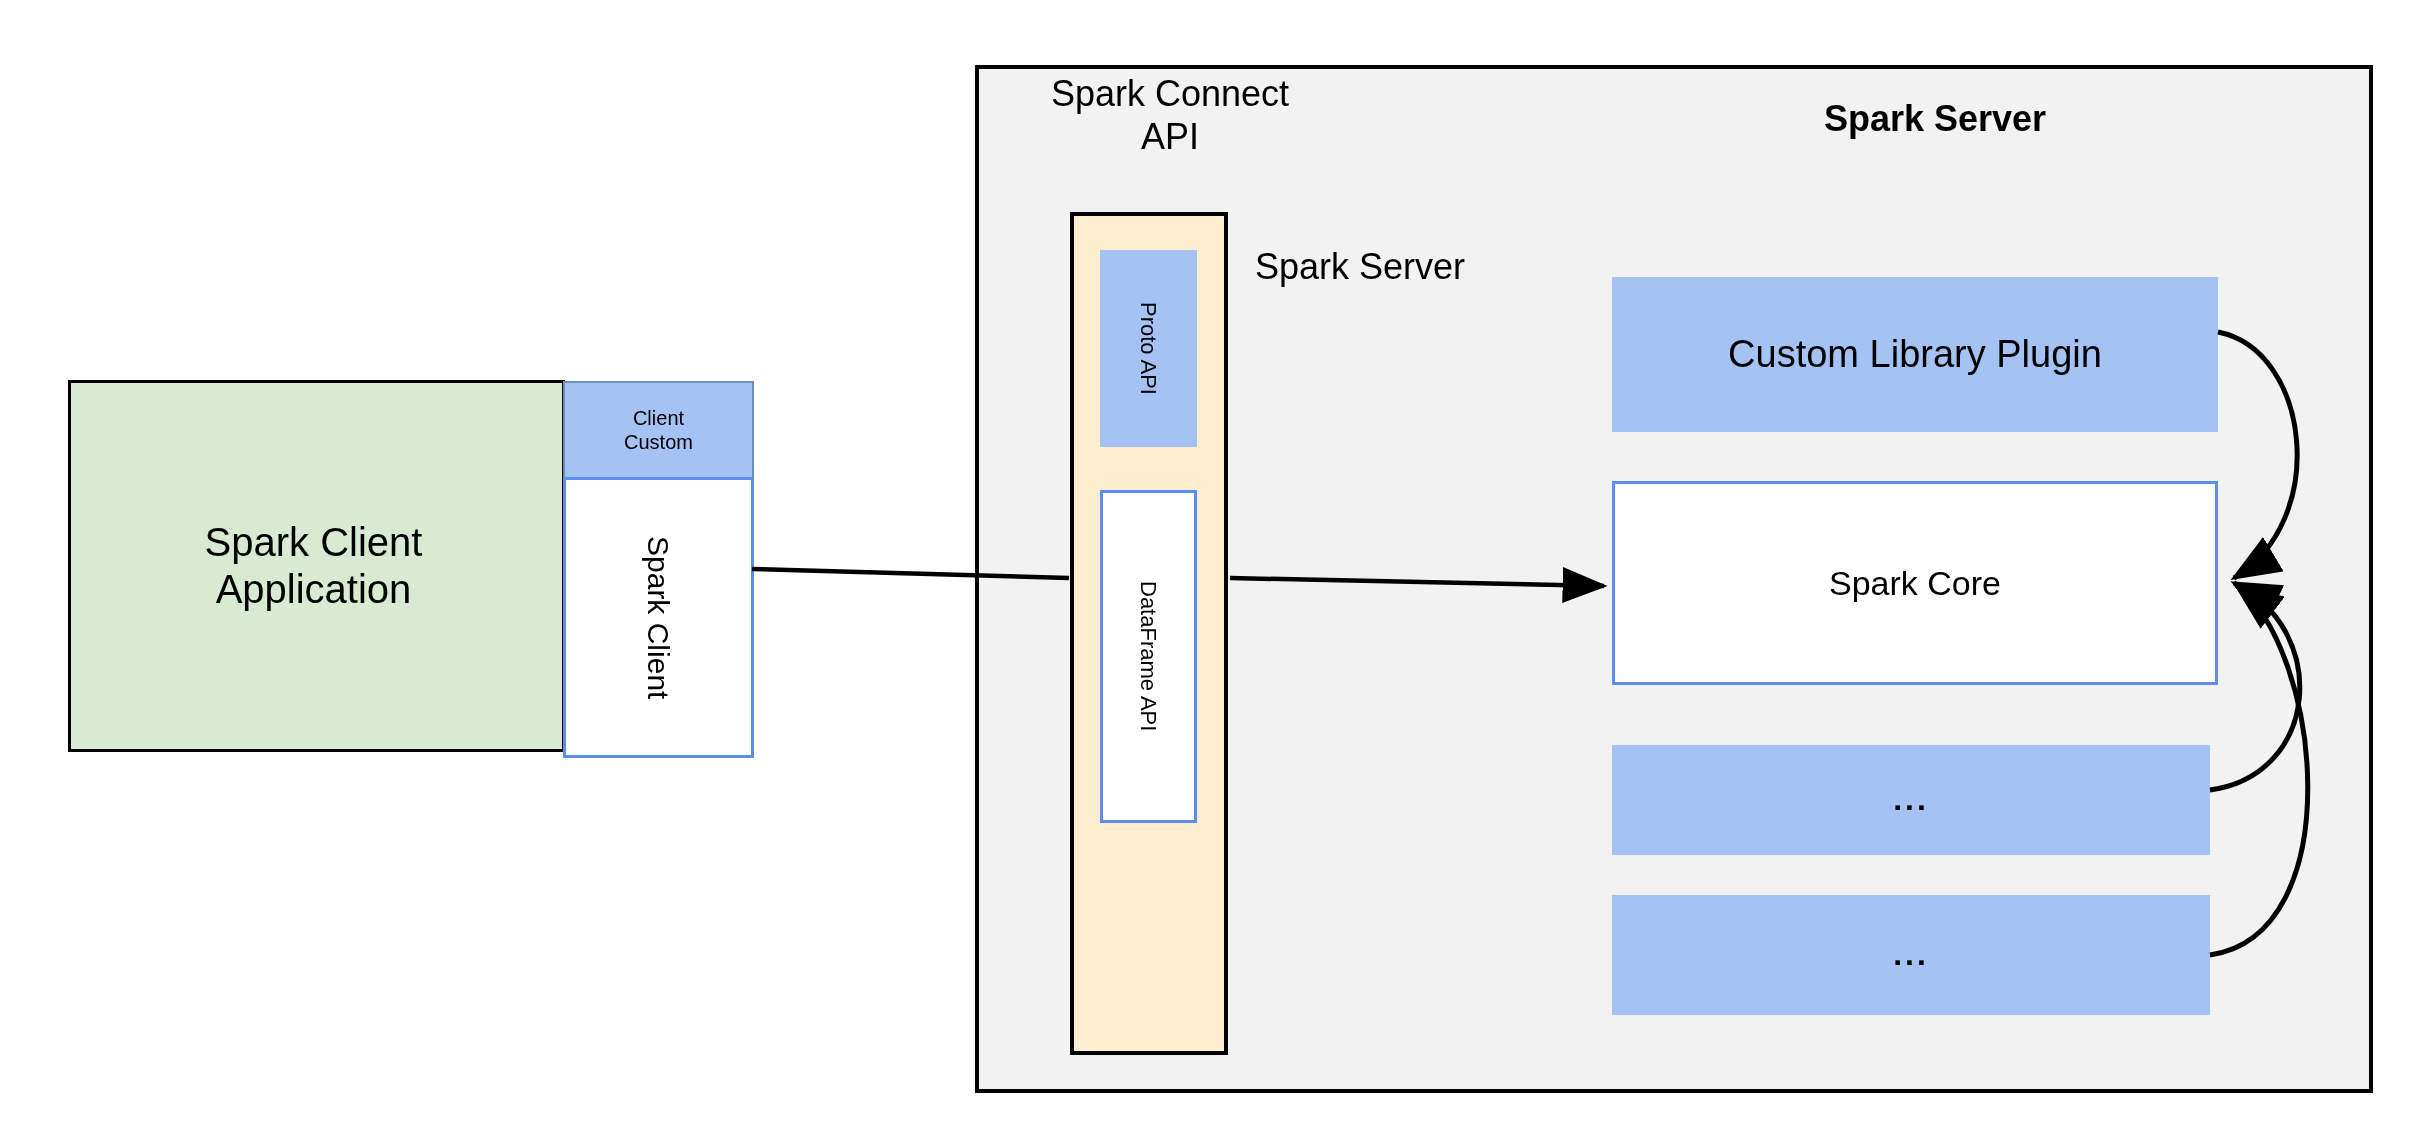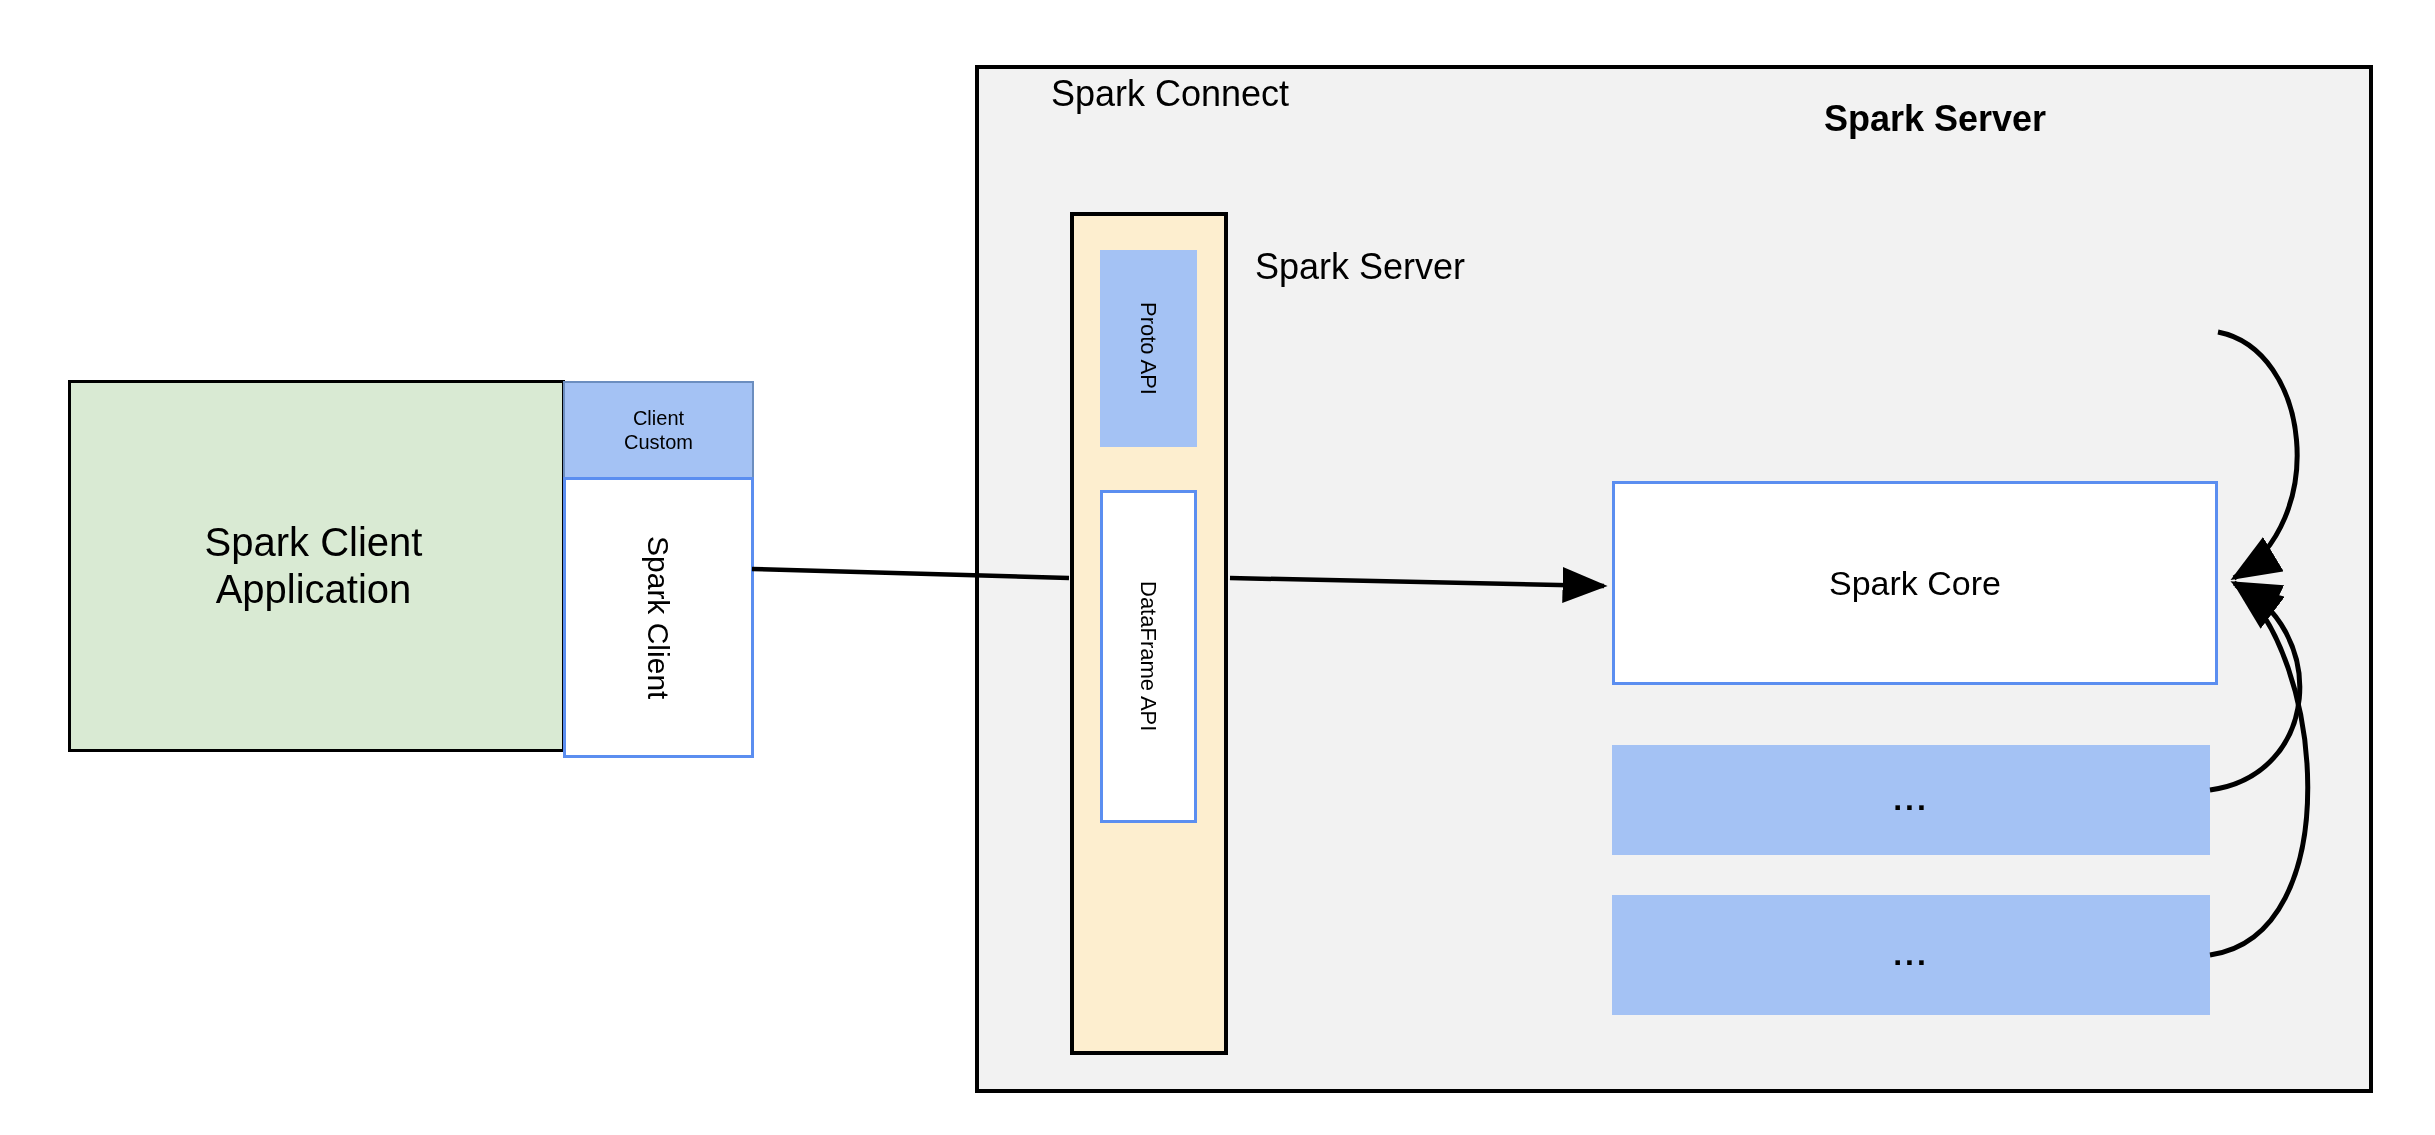--- a/index.html
+++ b/index.html
@@ -193,38 +193,42 @@
 </style>
 </head>
 <body>
 
 <div id="canvas">
 
   <div id="server-container"></div>
 
   <div id="spark-connect-api-label">
     <div>Spark Connect</div>
+    <div>API</div>
   </div>
 
   <div id="server-title">Spark Server</div>
 
   <div id="server-library-label">
     <div>Spark Server</div>
   </div>
 
   <div id="connect-column"></div>
 
   <div class="box" id="proto-api">
     <span class="vtext">Proto API</span>
   </div>
 
   <div class="box" id="dataframe-api">
     <span class="vtext">DataFrame API</span>
   </div>
 
+  <div class="box" id="custom-plugin">
+    <span>Custom Library Plugin</span>
+  </div>
 
   <div class="box" id="spark-core">
     <span>Spark Core</span>
   </div>
 
   <div class="box" id="etc-1">
     <span>...</span>
   </div>
 
   <div class="box" id="etc-2">

